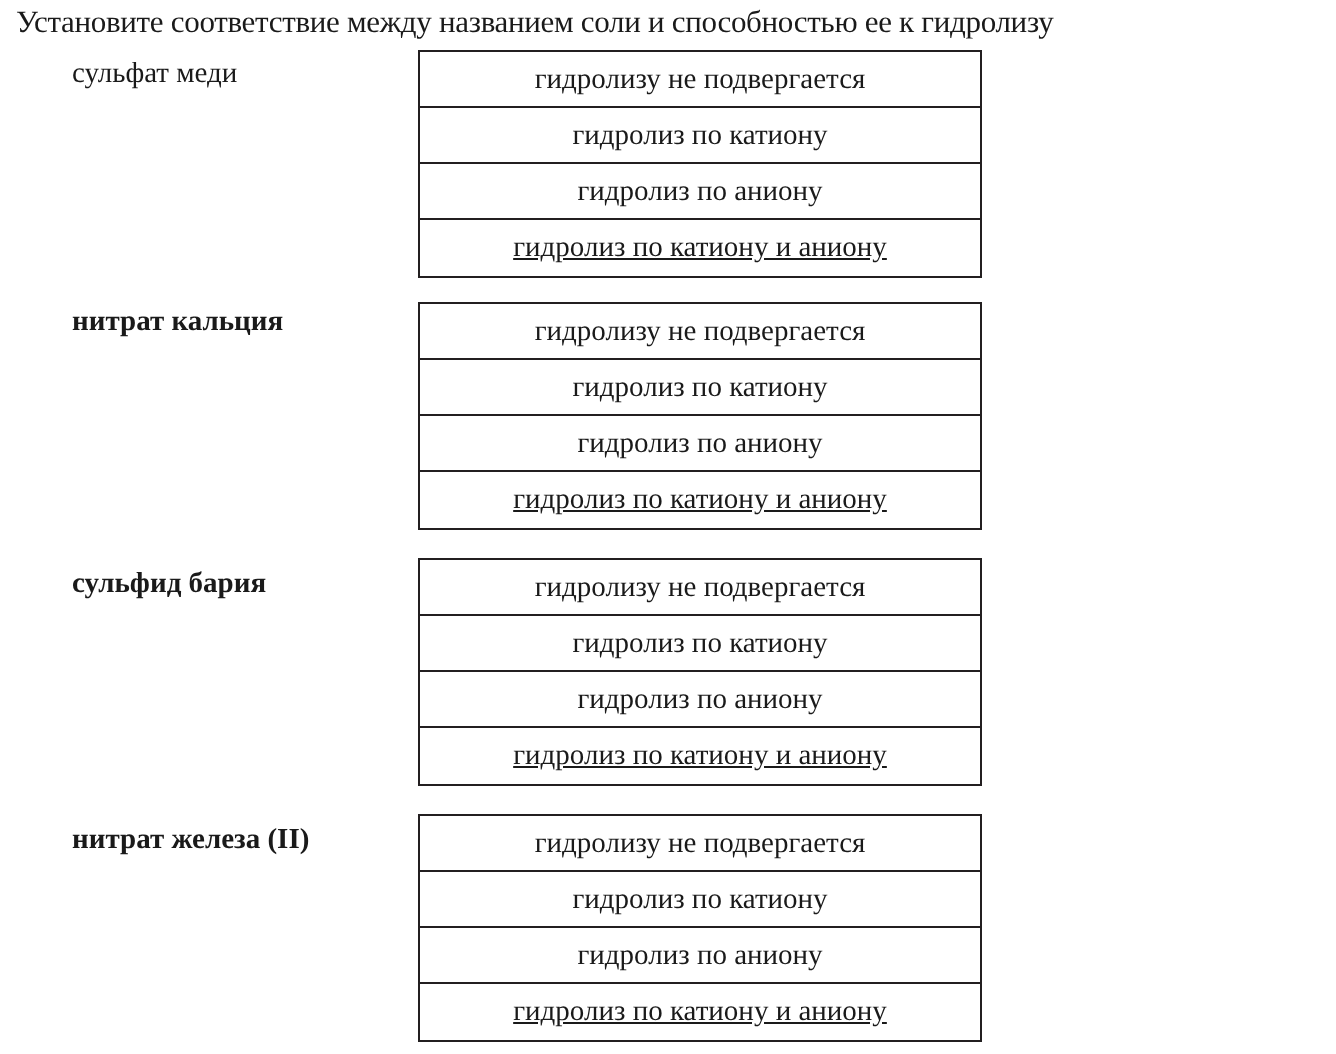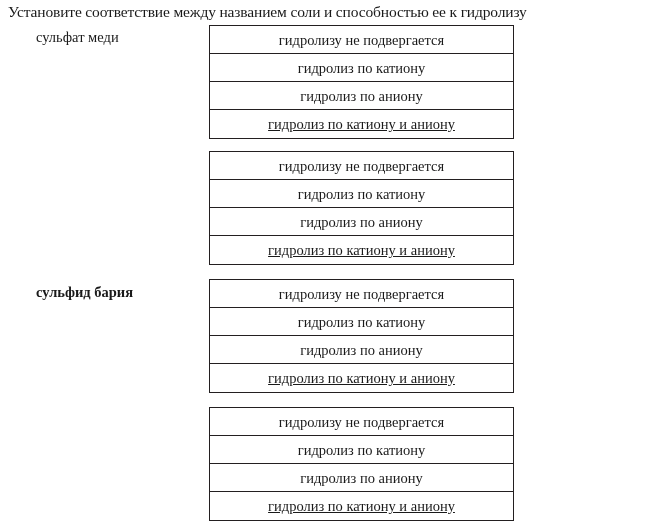--- a/index.html
+++ b/index.html
@@ -45,21 +45,21 @@
     margin-left: 27px;
   }
 
   .salt-label.first {
     font-weight: 400;
   }
 
   .options-group {
     position: absolute;
     left: 209px;
-    width: 305px;
+    width: 282px;
     border: 1px solid #231f20;
     box-sizing: border-box;
     background: #ffffff;
   }
 
   .option-row {
     height: 28px;
     line-height: 28px;
     text-align: center;
     font-size: 14.5px;
@@ -84,35 +84,37 @@
   <div class="question-title">Установите соответствие между названием соли и способностью ее к гидролизу</div>
 
   <div class="salt-label first" style="top:28px;">сульфат меди</div>
   <div class="options-group" style="top:25px;">
     <div class="option-row">гидролизу не подвергается</div>
     <div class="option-row">гидролиз по катиону</div>
     <div class="option-row">гидролиз по аниону</div>
     <div class="option-row">гидролиз по катиону и аниону</div>
   </div>
 
+  <div class="salt-label" style="top:152px;">нитрат кальция</div>
   <div class="options-group" style="top:151px;">
     <div class="option-row">гидролизу не подвергается</div>
     <div class="option-row">гидролиз по катиону</div>
     <div class="option-row">гидролиз по аниону</div>
     <div class="option-row">гидролиз по катиону и аниону</div>
   </div>
 
   <div class="salt-label" style="top:283px;">сульфид бария</div>
   <div class="options-group" style="top:279px;">
     <div class="option-row">гидролизу не подвергается</div>
     <div class="option-row">гидролиз по катиону</div>
     <div class="option-row">гидролиз по аниону</div>
     <div class="option-row">гидролиз по катиону и аниону</div>
   </div>
 
+  <div class="salt-label" style="top:411px;">нитрат железа (II)</div>
   <div class="options-group" style="top:407px;">
     <div class="option-row">гидролизу не подвергается</div>
     <div class="option-row">гидролиз по катиону</div>
     <div class="option-row">гидролиз по аниону</div>
     <div class="option-row">гидролиз по катиону и аниону</div>
   </div>
 
 </div>
 
 </body></html>

